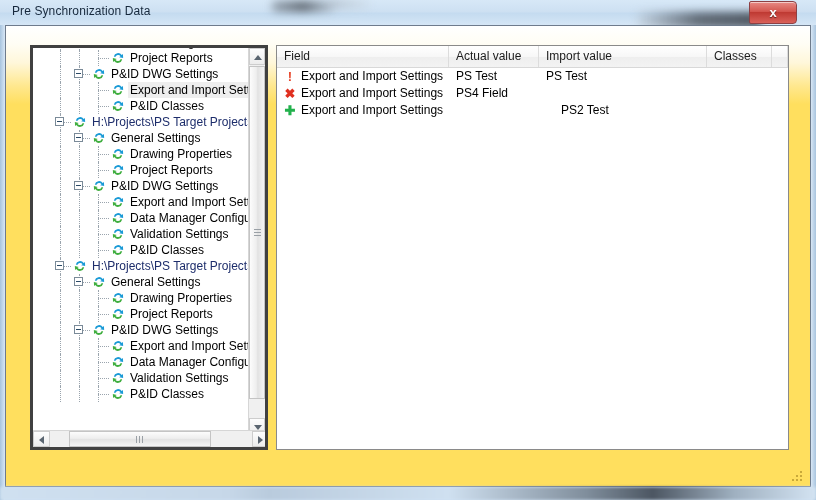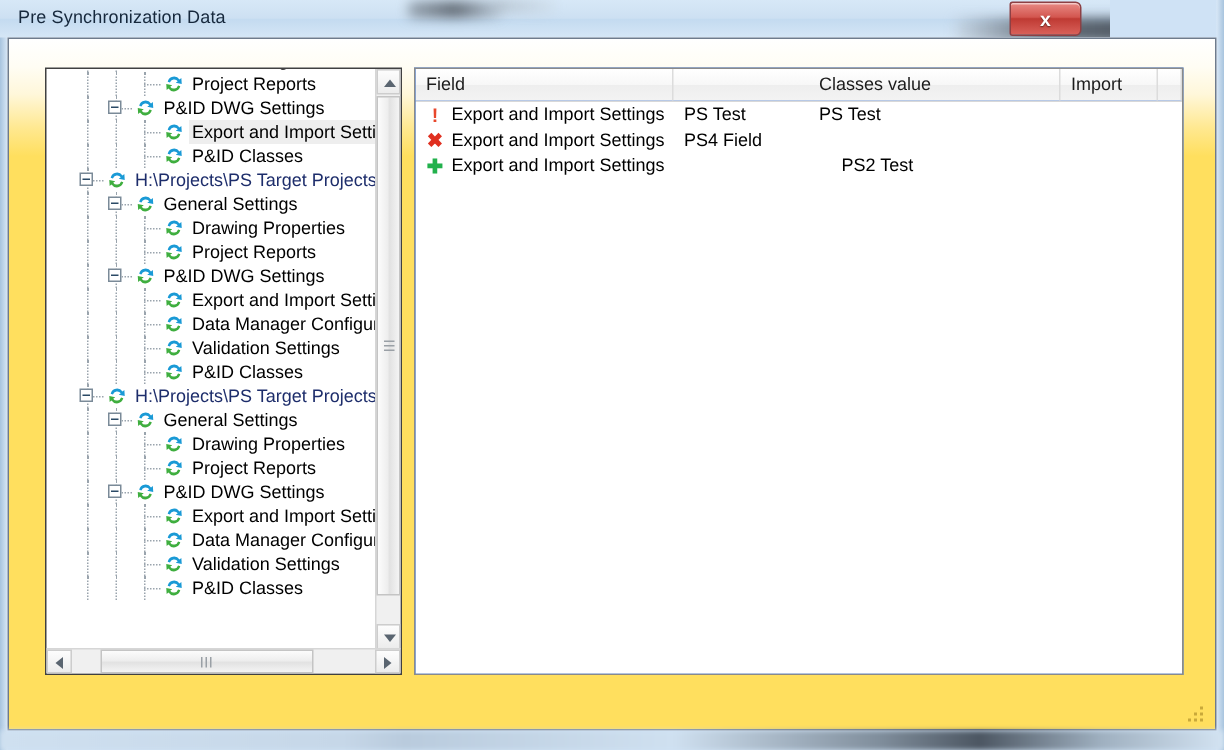--- a/index.html
+++ b/index.html
@@ -17,21 +17,21 @@
     background:linear-gradient(to bottom,#cfe2f5 0%,#cfe2f5 100%);
     box-sizing:border-box;
   }
   .frame-edge-left{position:absolute;left:0;top:0;width:5px;height:500px;
     background:linear-gradient(to right,#a8c4de,#d8e7f6);}
   .frame-edge-right{position:absolute;right:0;top:0;width:5px;height:500px;
     background:linear-gradient(to left,#a8c4de,#d8e7f6);}
 
   
   .titlebar{
-    position:absolute;left:0;top:0;width:740px;height:25px;
+    position:absolute;left:0;top:0;width:816px;height:25px;
     background:linear-gradient(to bottom,#d7e8f7 0%,#cde0f2 48%,#c4dbf0 52%,#d5e6f6 100%);
     overflow:hidden;
   }
   .title-text{
     position:absolute;left:12px;top:4px;
     font-size:12px;color:#16283c;letter-spacing:0.1px;
     white-space:nowrap;
   }
   .blur-smudge{
     position:absolute;border-radius:3px;
@@ -67,21 +67,21 @@
     overflow:hidden;
   }
   .client-bg{
     position:absolute;left:0;top:0;width:804px;height:460px;
     background:linear-gradient(to bottom,#ffffff 0%,#fffdf4 4%,#fff7da 8%,#ffe88f 13%,#ffdf5e 17%,#ffdf5e 100%);
   }
 
   
   .tree-panel{
     position:absolute;left:24px;top:19px;width:238px;height:405px;
-    background:#ffffff;border:1px solid #404040;box-sizing:border-box;
+    background:#ffffff;border:3px solid #404040;box-sizing:border-box;
     overflow:hidden;
   }
   .tree-viewport{
     position:absolute;left:0;top:0;width:221px;height:387px;
     overflow:hidden;
   }
   .tree-inner{position:absolute;left:0;top:-14px;width:260px;}
   .tnode{
     position:relative;height:16px;line-height:16px;white-space:nowrap;
     font-size:12px;color:#000;
@@ -156,21 +156,21 @@
     background:linear-gradient(to bottom,#fcfcfc,#eeeeee 45%,#e2e2e2 55%,#f4f4f4);
     border:1px solid #c4c4c4;box-sizing:border-box;cursor:pointer;
   }
   .hgrip{position:absolute;left:66px;top:4px;width:9px;height:7px;}
   .hgrip i{position:absolute;top:0;width:1px;height:7px;background:#9aa0a6;}
   .hgrip i:nth-child(1){left:0;} .hgrip i:nth-child(2){left:3px;} .hgrip i:nth-child(3){left:6px;}
 
   
   .list-panel{
     position:absolute;left:270px;top:19px;width:513px;height:405px;
-    background:#3b82f6;border:1px solid #8a8a8a;box-sizing:border-box;
+    background:#7dd3fc;border:1px solid #8a8a8a;box-sizing:border-box;
     overflow:hidden;
   }
   .lv-head{
     position:relative;height:21px;width:511px;
     background:linear-gradient(to bottom,#ffffff 0%,#f7f7f7 50%,#eeeeee 51%,#f3f3f3 100%);
     border-bottom:1px solid #d8d8d8;
   }
   .lv-th{
     position:absolute;top:0;height:21px;line-height:21px;
     font-size:12px;color:#1c1c1c;
@@ -344,22 +344,23 @@
         </div>
         <div class="hsb-r">
           <span class="arrow-r"></span>
         </div>
       </div>
     </div>
 
     <div class="list-panel">
       <div class="lv-head" id="lv-head">
           <div class="lv-th" style="left: 0px; width: 172px;">Field</div>
-          <div class="lv-th" style="left: 262px; width: 168px;">Classes value</div>
-          <div class="lv-th" style="left: 430px; width: 65px;">Import</div>
+          <div class="lv-th" style="left: 172px; width: 90px;">Actual value</div>
+          <div class="lv-th" style="left: 262px; width: 168px;">Import value</div>
+          <div class="lv-th" style="left: 430px; width: 65px;">Classes</div>
           <div class="lv-th" style="left: 495px; width: 16px;"></div>
         </div>
       <div class="lv-body" id="lv-body">
           <div class="lv-row">
             <span class="st-ico" style="color: rgb(232, 71, 44);">!</span>
             <span class="lv-cell" style="left: 24px; width: 148px;">Export and Import Settings</span>
             <span class="lv-cell" style="left: 179px; width: 83px;">PS Test</span>
             <span class="lv-cell" style="left: 269px; width: 161px;">PS Test</span>
             <span class="lv-cell" style="left: 437px; width: 58px;"></span>
           </div>

